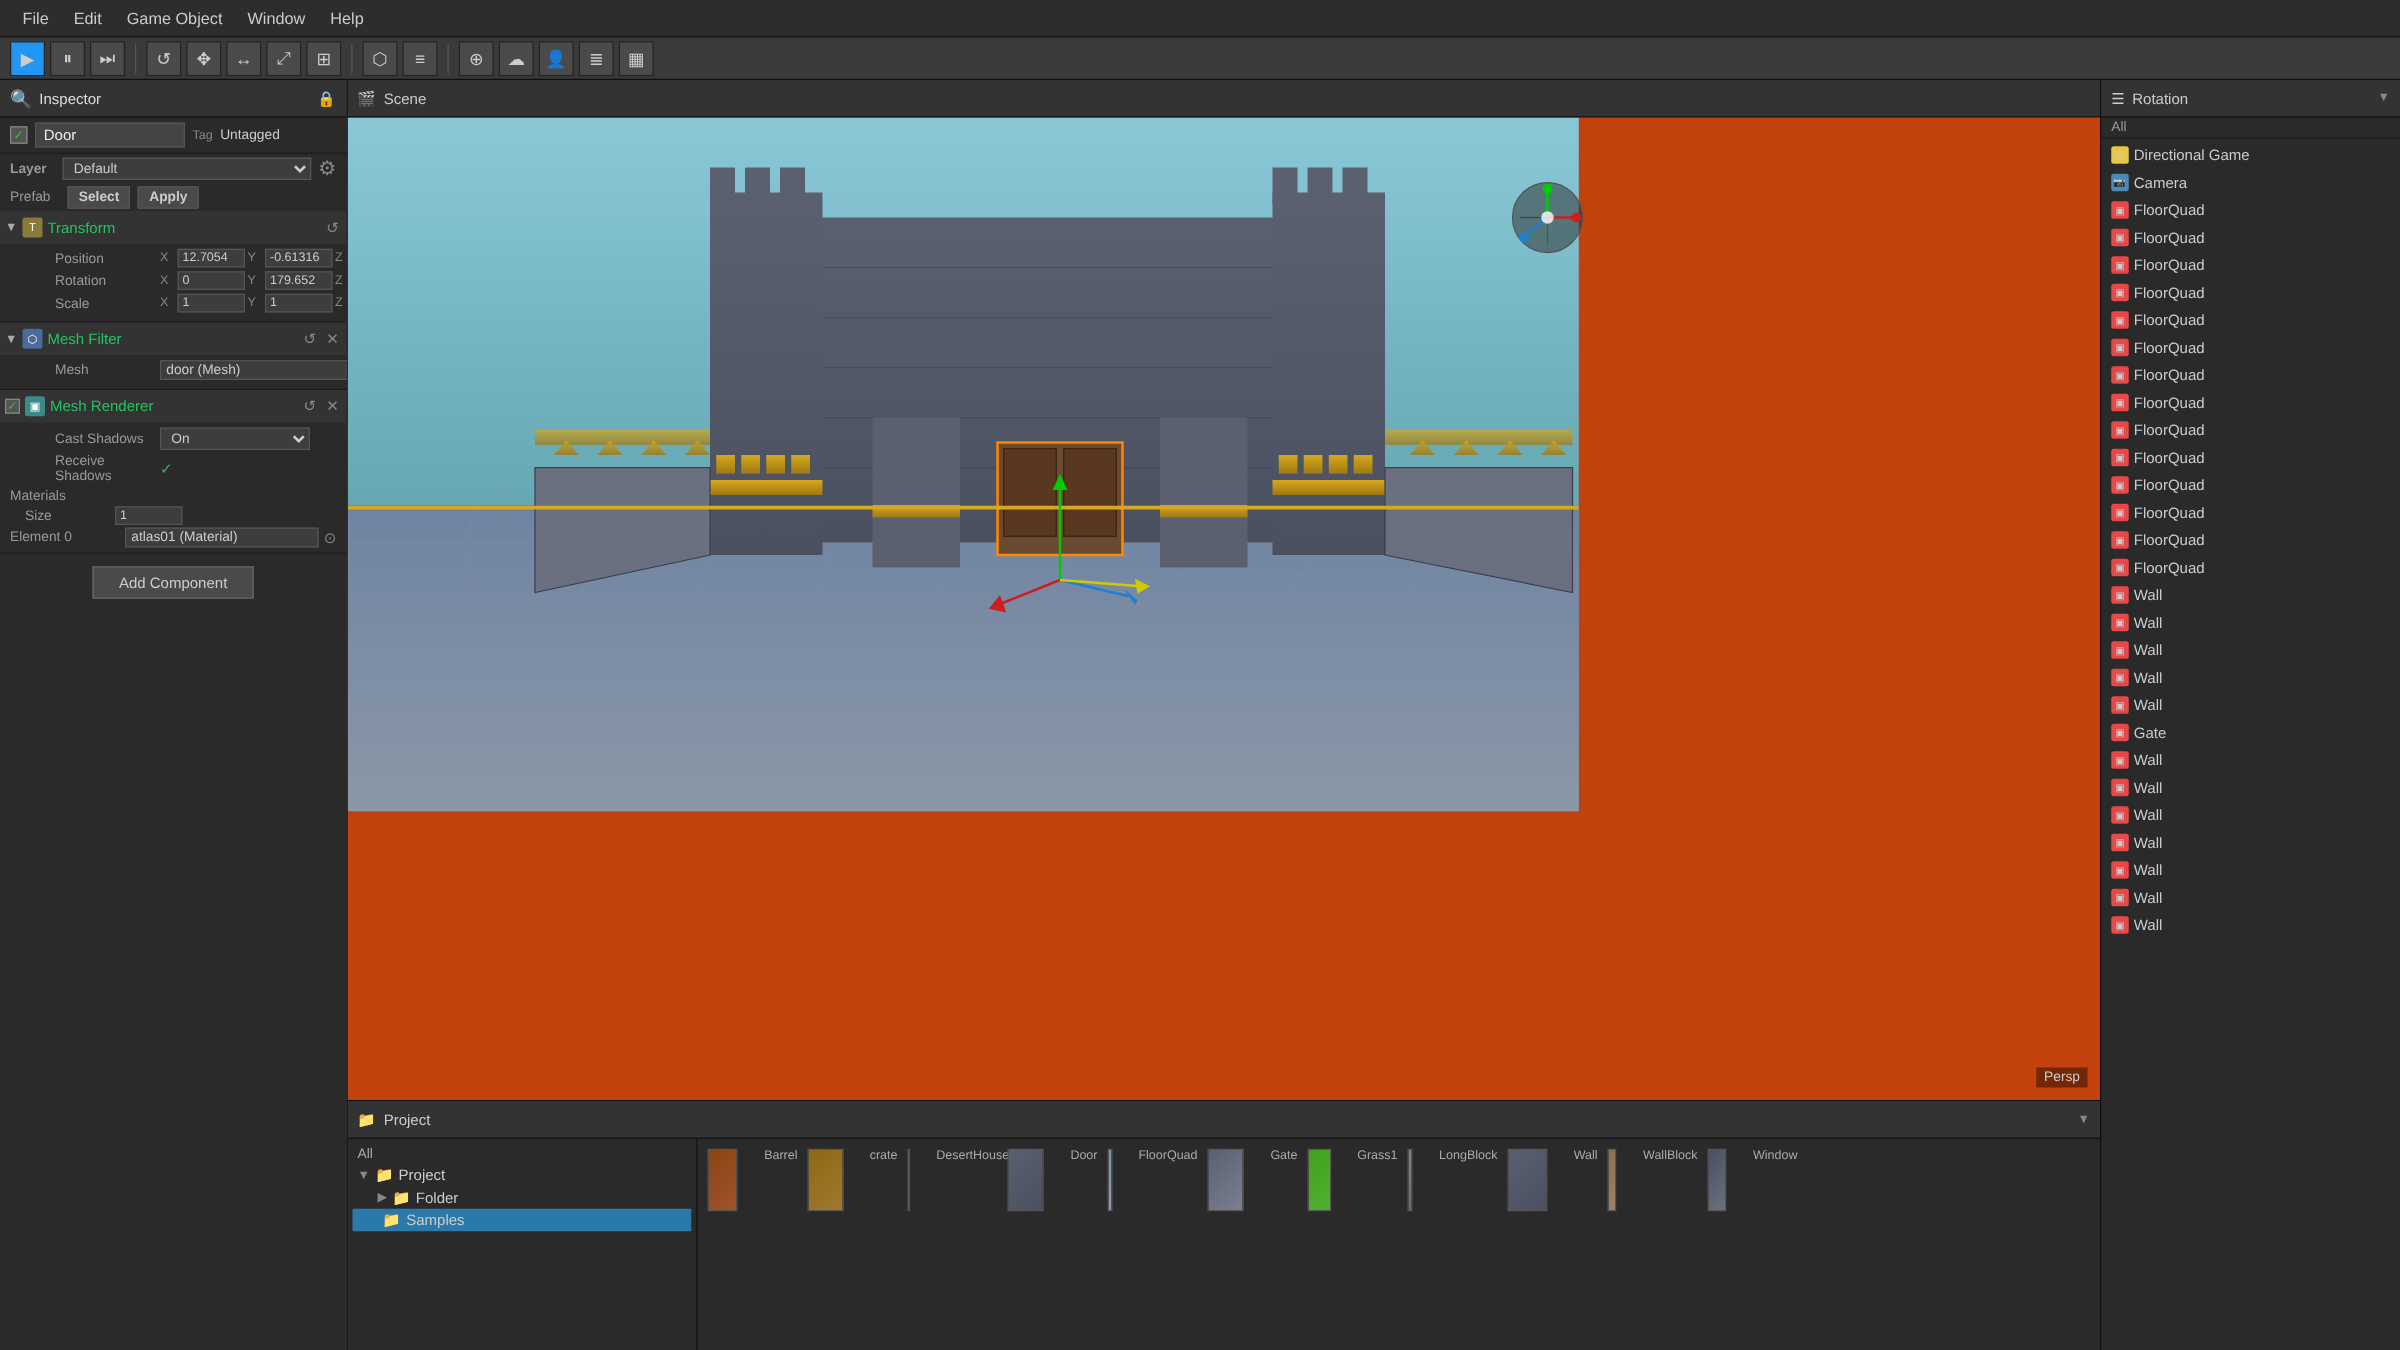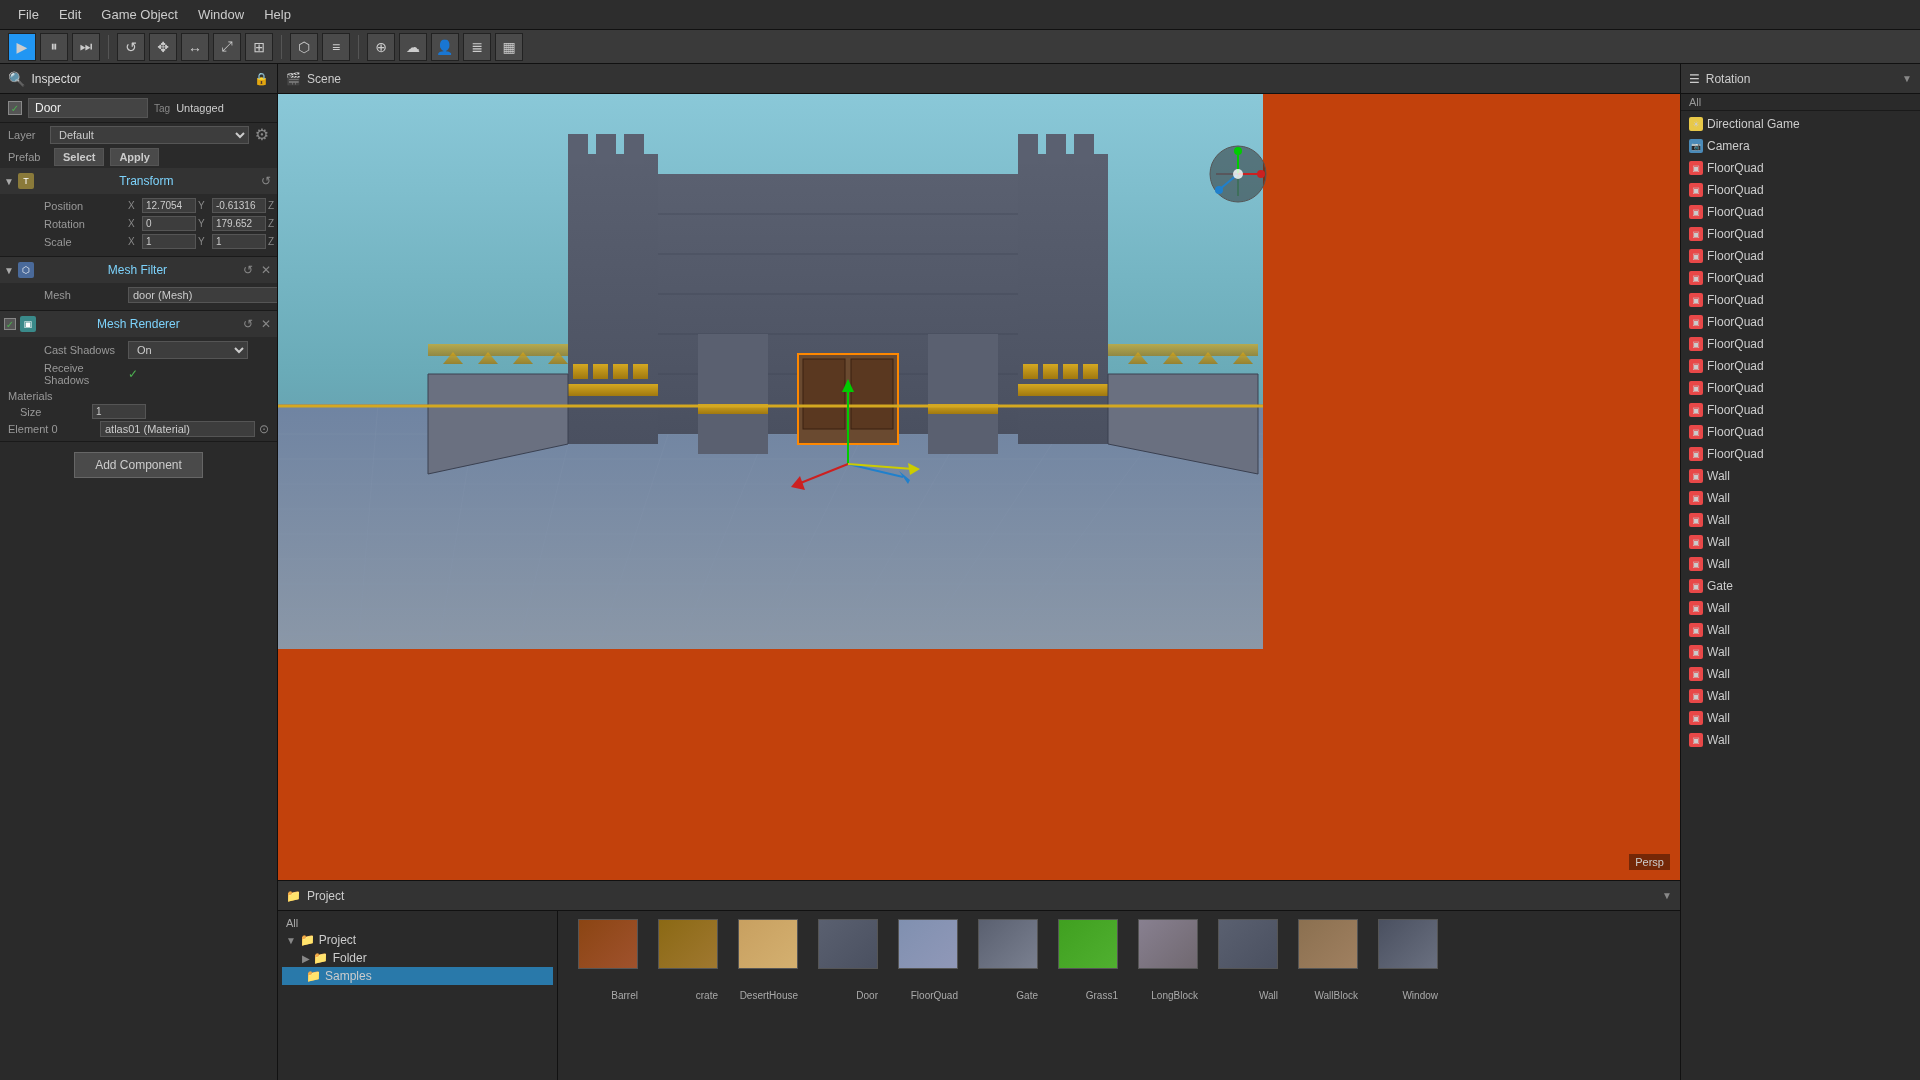--- a/index.html
+++ b/index.html
@@ -103,21 +103,21 @@
       font-size: 12px;
       width: 120px;
     }
     .layer-row {
       display: flex;
       align-items: center;
       padding: 2px 8px;
       gap: 6px;
       font-size: 11px;
     }
-    .layer-label { color: #999; width: 36px; }
+    .layer-label { color: #999; width: 36px; font-weight: bold; }
     .layer-select {
       background: #3d3d3d;
       border: 1px solid #555;
       color: #ccc;
       padding: 1px 4px;
       font-size: 11px;
       flex: 1;
     }
     .prefab-row {
       display: flex;
@@ -147,21 +147,21 @@
       align-items: center;
       padding: 0 4px;
       gap: 4px;
       cursor: pointer;
     }
     .component-header .arrow { color: #aaa; font-size: 10px; }
     .component-icon { width: 16px; height: 16px; background: #5a8a5a; border-radius: 2px; display: flex; align-items: center; justify-content: center; font-size: 9px; color: #fff; }
     .component-icon.blue { background: #4a6a9a; }
     .component-icon.teal { background: #3a8a8a; }
     .component-icon.yellow { background: #8a7a3a; }
-    .component-name { flex: 1; font-size: 12px; color: #7dd3fc; text-align: center; }
+    .component-name { flex: 1; font-size: 12px; color: #22c55e; }
     .component-actions { display: flex; gap: 4px; }
     .comp-action-btn { background: none; border: none; color: #888; cursor: pointer; font-size: 12px; padding: 0 2px; }
 
     .component-body { padding: 4px 8px; }
     .prop-row {
       display: flex;
       align-items: center;
       margin-bottom: 3px;
       gap: 4px;
       margin-left: 36px;
@@ -307,22 +307,22 @@
       flex: 1;
       display: flex;
       flex-wrap: wrap;
       align-content: flex-start;
       gap: 8px;
       padding: 8px;
       overflow-y: auto;
     }
     .asset-item {
       display: flex;
-      flex-direction: column;
-      align-items: flex-end;
+      flex-direction: row;
+      align-items: flex-start;
       gap: 21px;
       width: 72px;
       cursor: pointer;
     }
     .asset-thumb {
       width: 60px;
       height: 50px;
       background: #444;
       border: 1px solid #555;
       display: flex;

